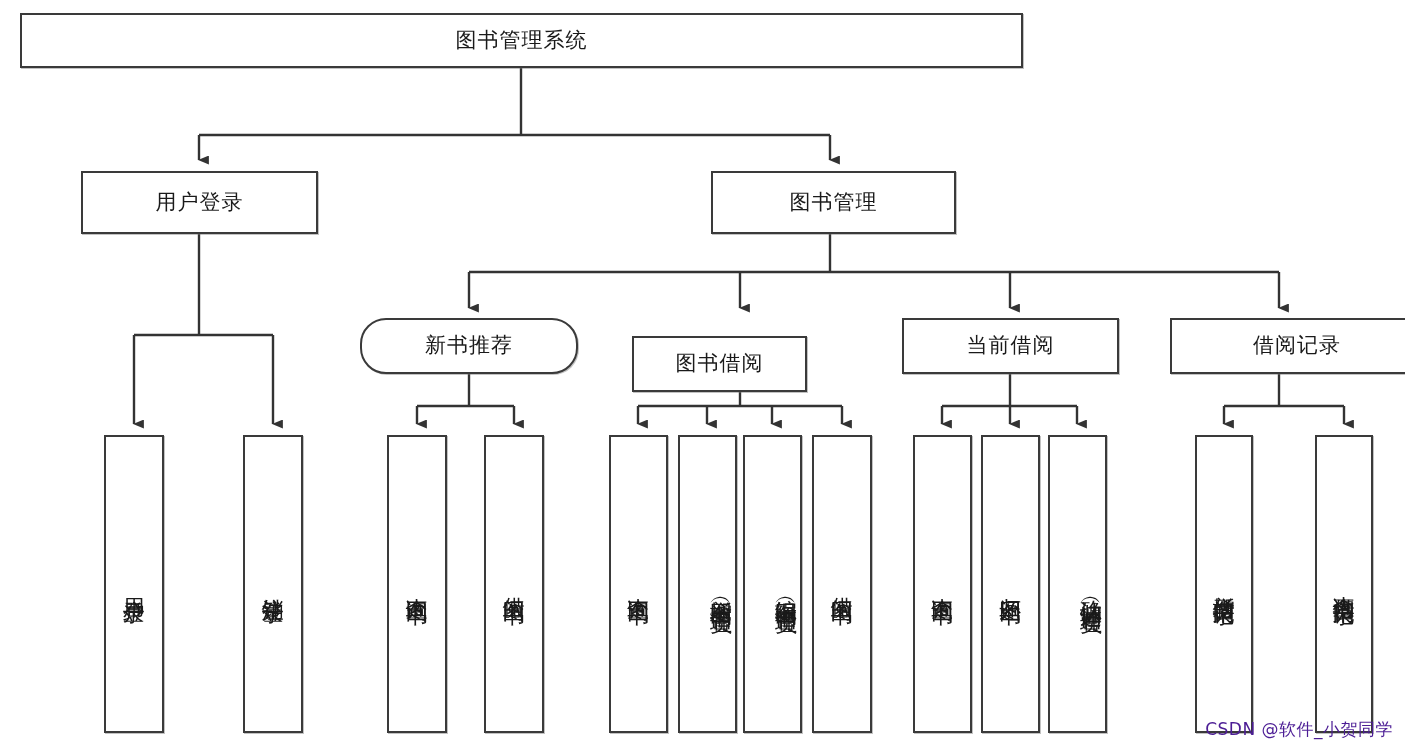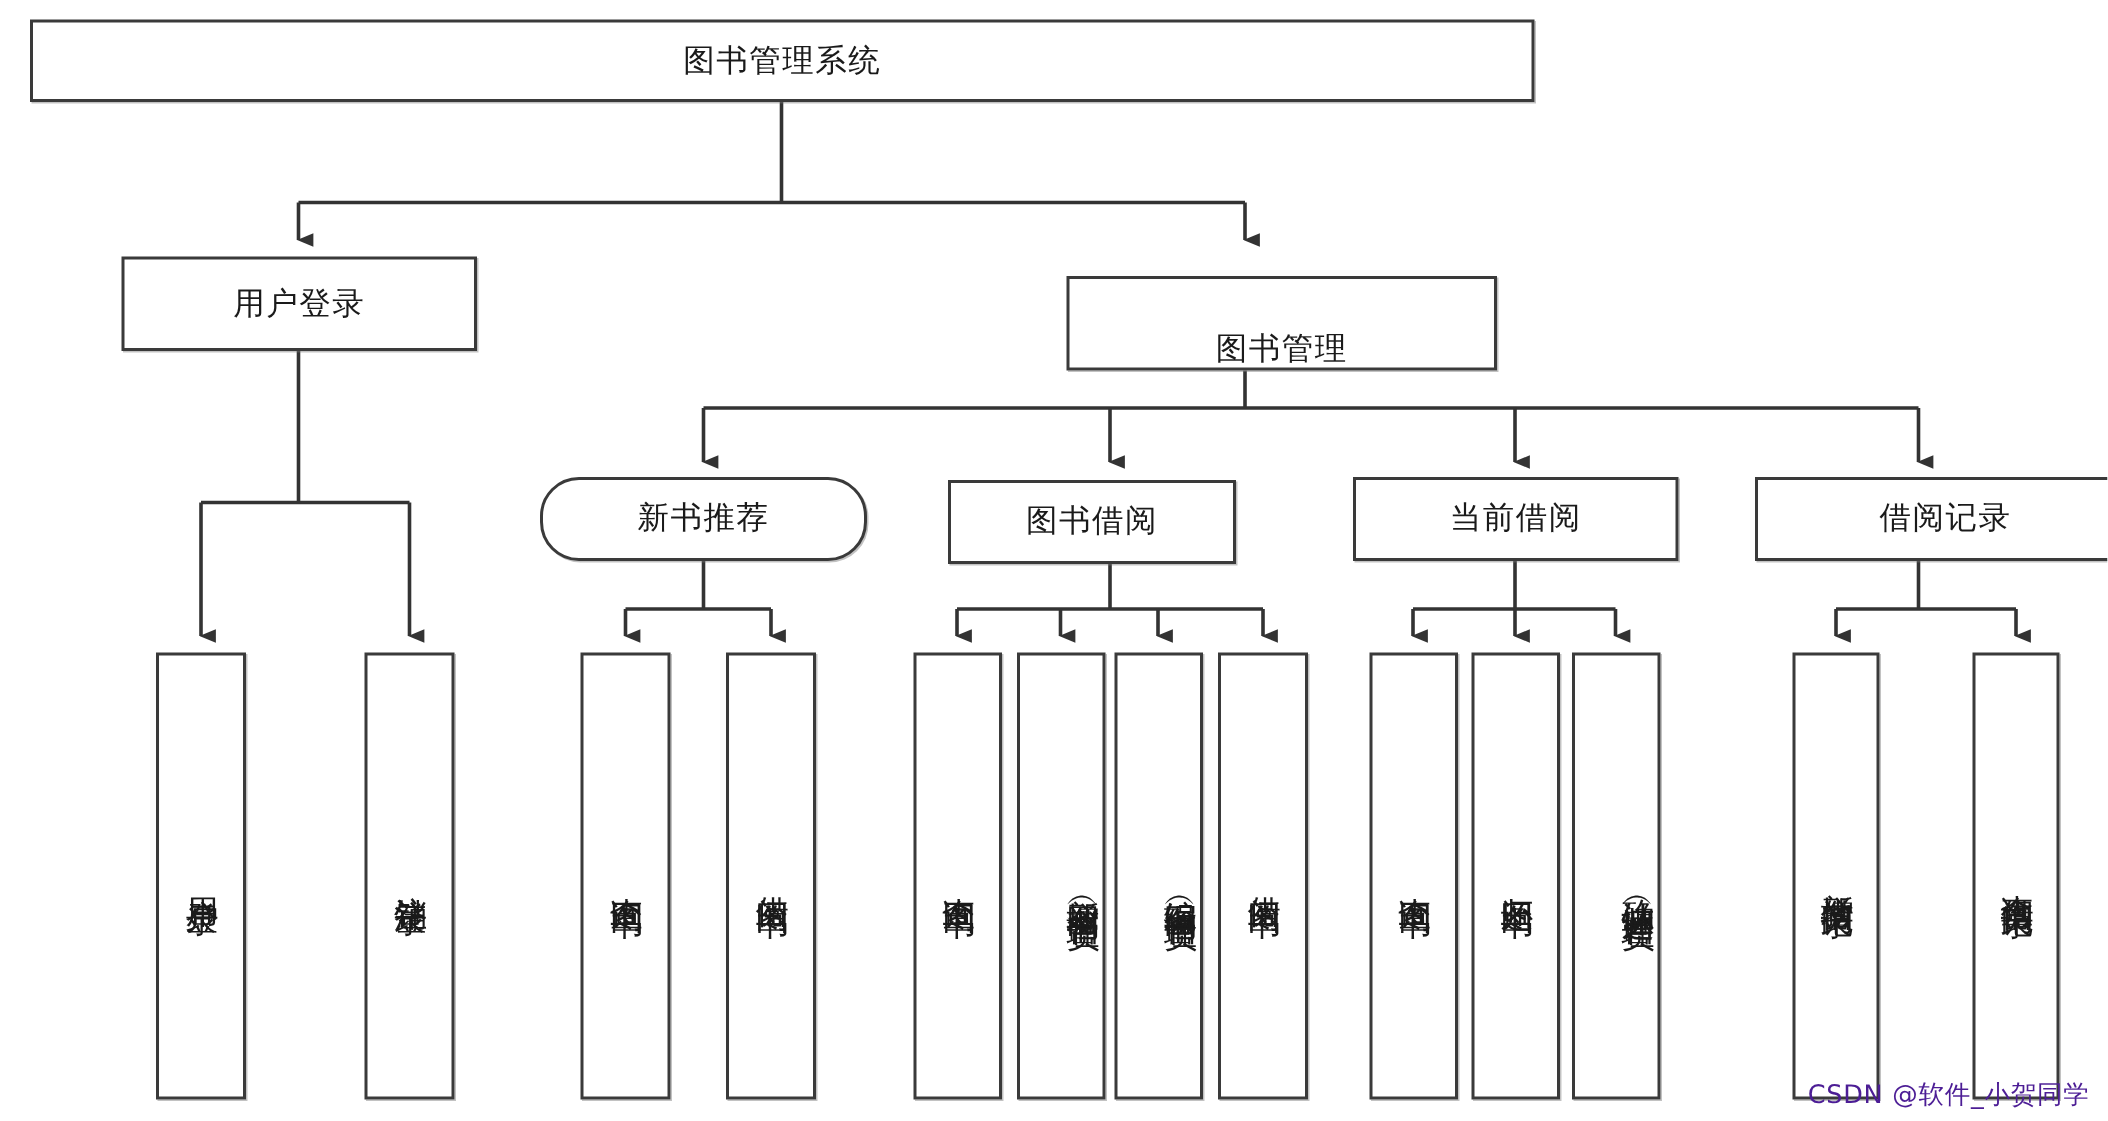--- a/index.html
+++ b/index.html
@@ -125,28 +125,28 @@
     </g>
   </svg>
 
   <div class="node horiz" style="left:20px; top:13px; width:1003px; height:55px;">
     <span class="node-label">图书管理系统</span>
   </div>
 
   <div class="node horiz" style="left:81px; top:171px; width:237px; height:63px;">
     <span class="node-label">用户登录</span>
   </div>
-  <div class="node horiz" style="left:711px; top:184px; width:287px; height:63px;align-items:flex-end;">
+  <div class="node horiz" style="left:711px; top:171px; width:245px; height:63px;">
     <span class="node-label">图书管理</span>
   </div>
 
   <div class="node horiz" style="left:360px; top:318px; width:218px; height:56px;border-radius:26px;">
     <span class="node-label">新书推荐</span>
   </div>
-  <div class="node horiz" style="left:632px; top:320px; width:192px; height:56px;">
+  <div class="node horiz" style="left:632px; top:336px; width:175px; height:56px;">
     <span class="node-label">图书借阅</span>
   </div>
   <div class="node horiz" style="left:902px; top:318px; width:217px; height:56px;">
     <span class="node-label">当前借阅</span>
   </div>
   <div class="node horiz" style="left:1170px; top:318px; width:254px; height:56px;">
     <span class="node-label">借阅记录</span>
   </div>
 
   <div class="node vert mid" style="left:104px; top:435px; width:60px; height:298px;">

